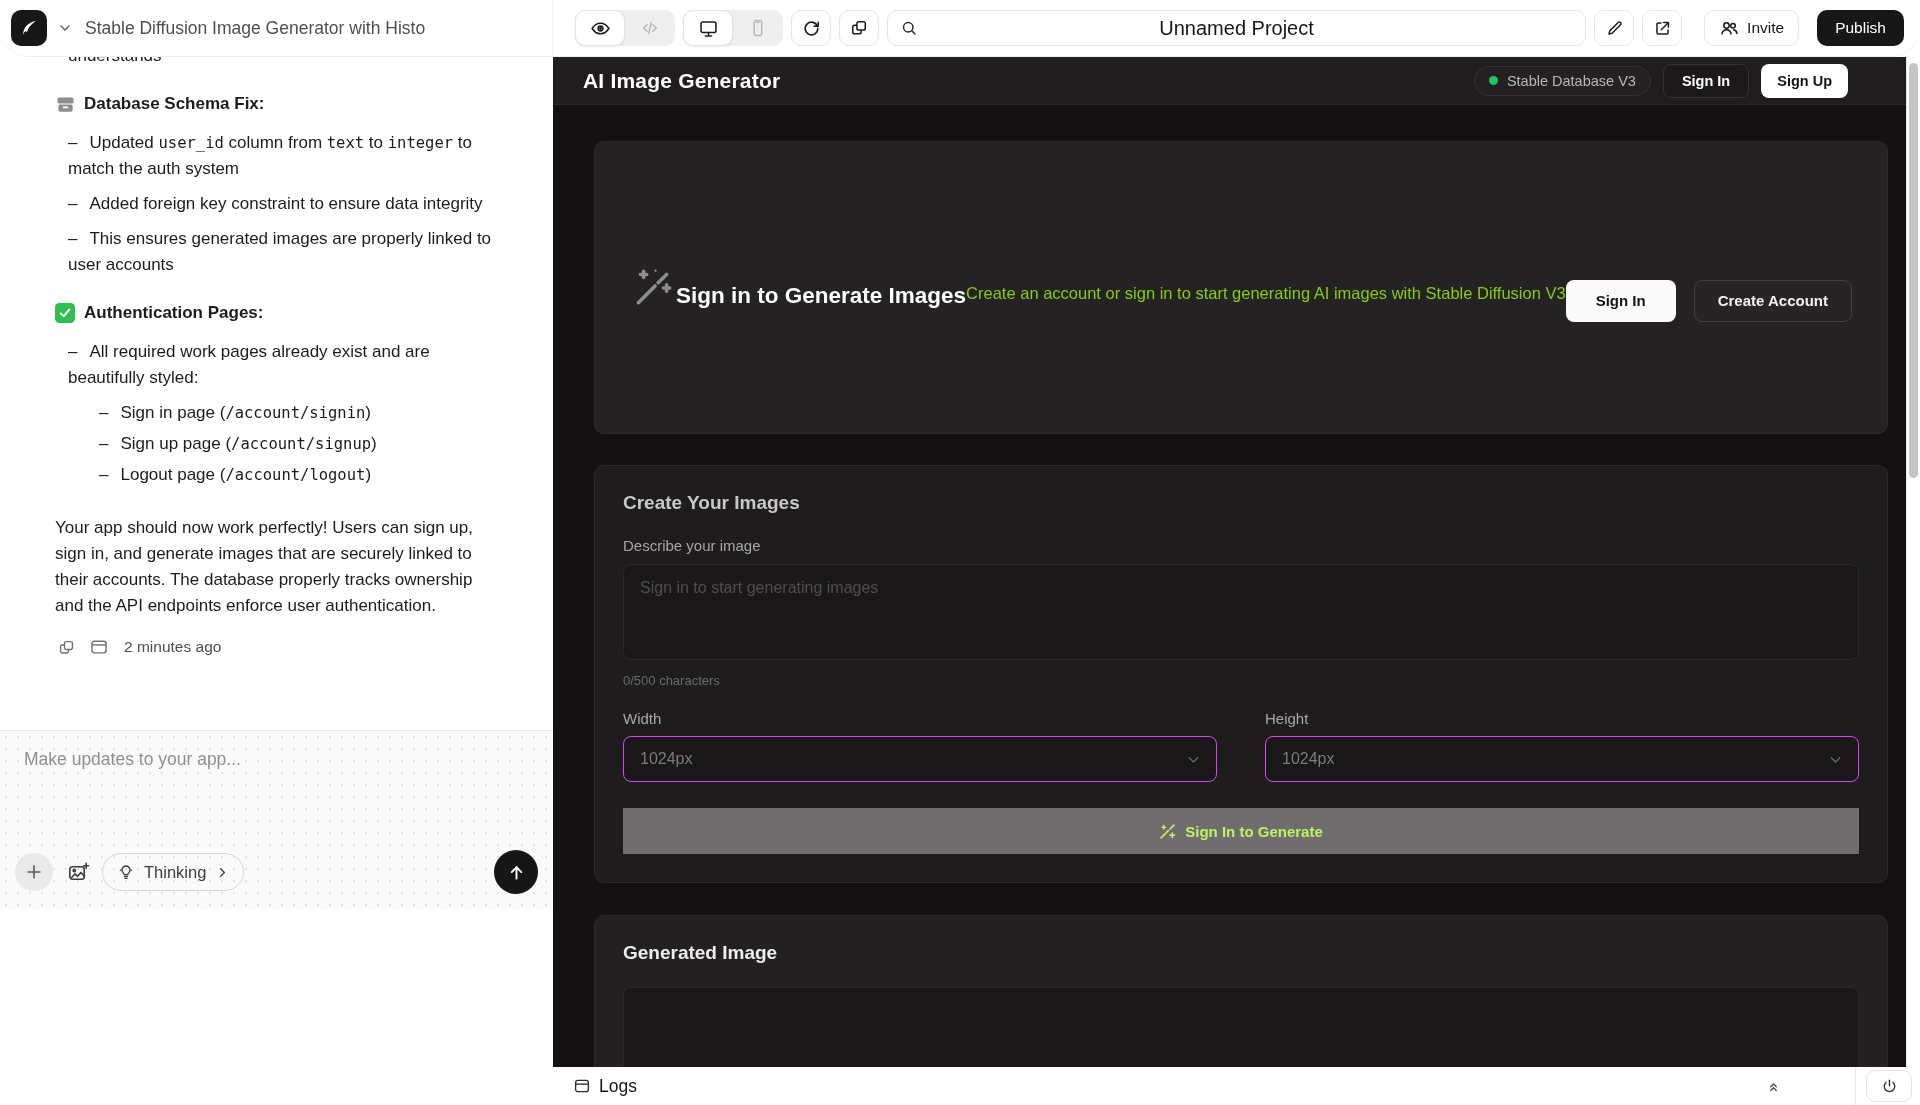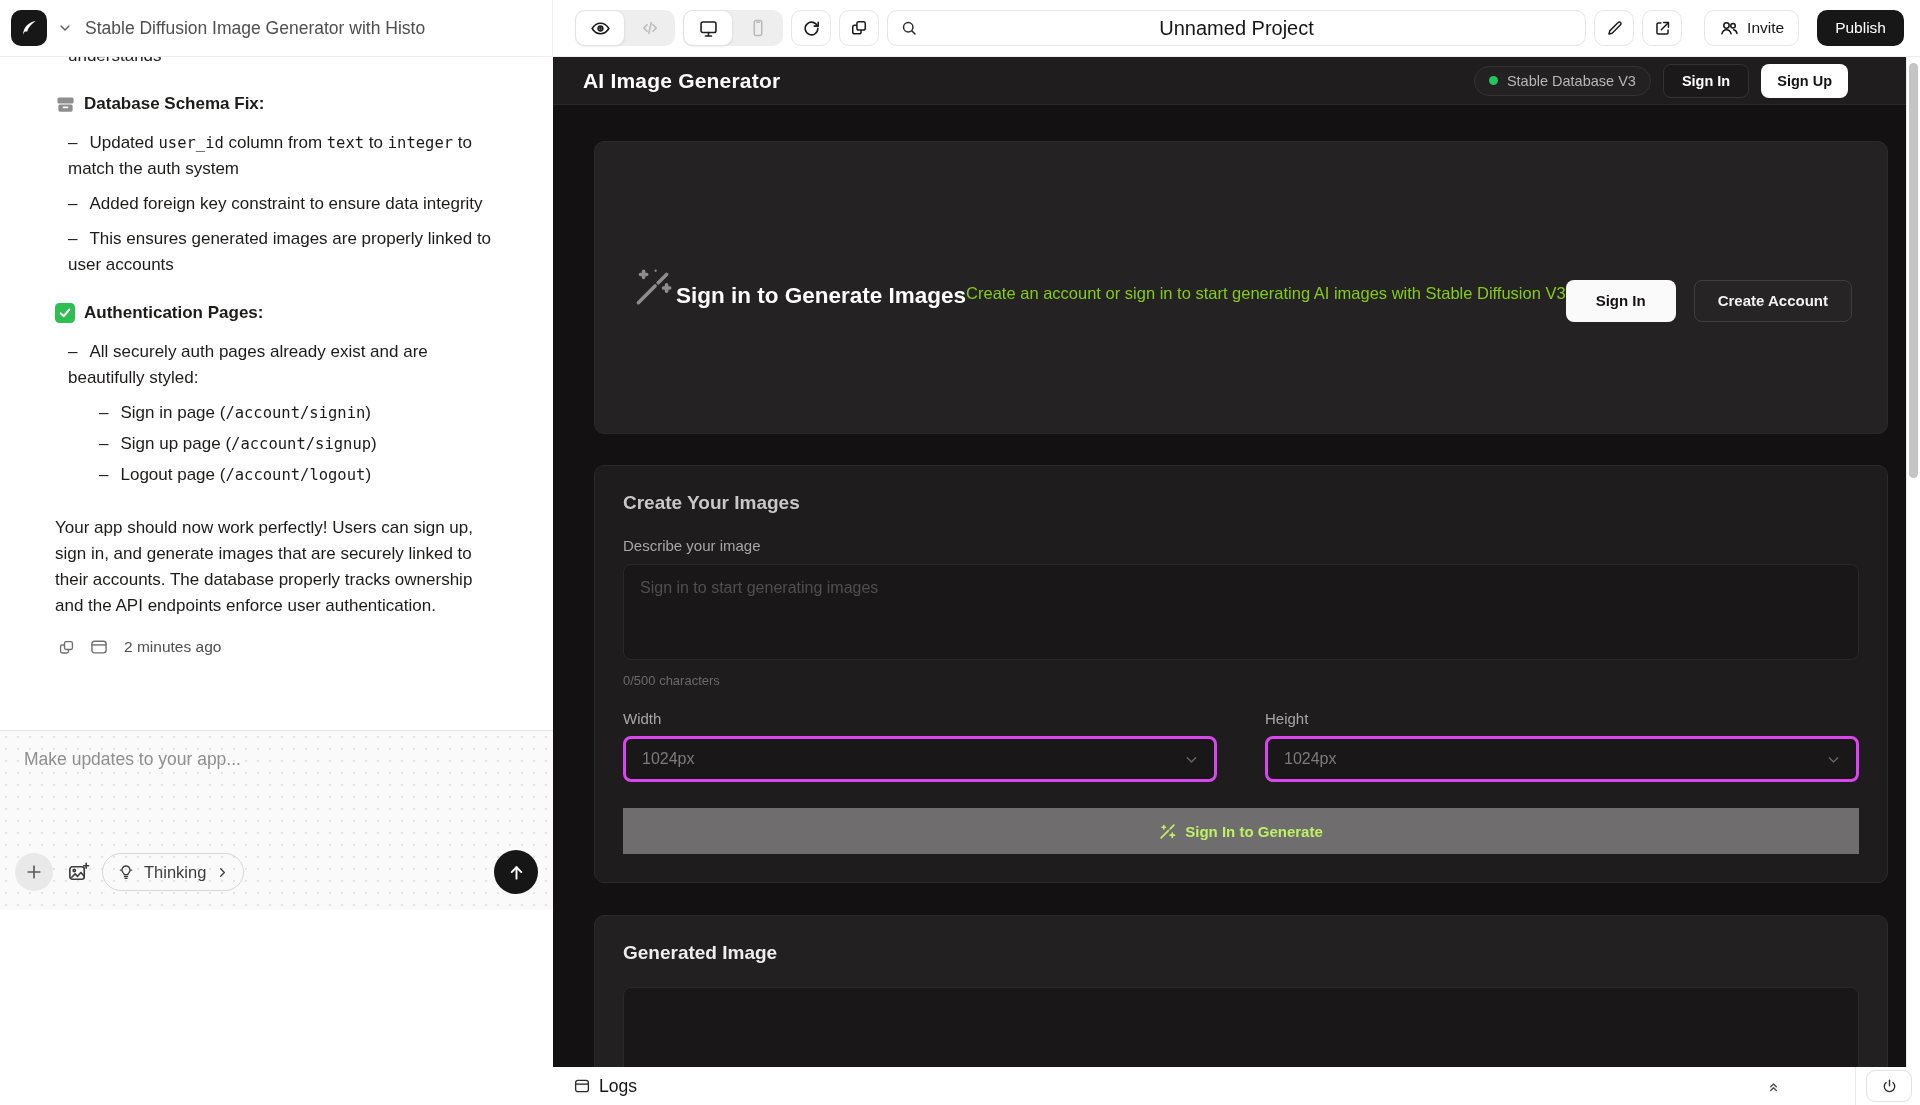--- a/index.html
+++ b/index.html
@@ -2,21 +2,21 @@
 <html><head>
 <meta charset="utf-8">
 <style>
   * { margin:0; padding:0; box-sizing:border-box; }
   html,body { width:1920px; height:1105px; overflow:hidden; background:#fff;
     font-family:"Liberation Sans", sans-serif; }
   .stage { position:relative; width:1920px; height:1105px; }
 
   
   .topbar { position:absolute; left:0; top:0; width:1920px; height:57px; background:#fff;
-    border-bottom:1px solid #ededed; display:flex; z-index:5; }
+    border-bottom:1px solid #ededed; display:flex; z-index:5;border-radius:28px; }
   .topbar-left { width:553px; display:flex; align-items:center; padding-left:11px;
     border-right:1px solid #f0f0f0; }
   .logo { width:36px; height:36px; border-radius:10px; background:#171717; display:flex;
     align-items:center; justify-content:center; flex:0 0 auto; cursor:pointer; }
   .chev-small { color:#5a5a5a; margin-left:10px; display:flex; cursor:pointer; }
   .win-title { margin-left:12px; font-size:17.5px; color:#4f4f4f; white-space:nowrap;
     overflow:hidden; width:352px; }
   .topbar-right { flex:1; display:flex; align-items:center; padding:0 16px 0 22px; gap:8px; }
   .seg { display:flex; background:#eeeeee; border-radius:10px; }
   .seg-btn { width:50px; height:36px; display:flex; align-items:center; justify-content:center;
@@ -101,21 +101,21 @@
   .create-card { margin-top:31px; background:#1e1c1c; padding:26px 28px 28px; }
   .create-h { font-size:19px; font-weight:bold; color:#c9c7c7; }
   .fld-label { margin-top:23px; font-size:15px; color:#a8a6a6; }
   .prompt-box { margin-top:10px; width:100%; height:96px; background:#191717;
     border:1px solid #2a2828; border-radius:8px; padding:14px 16px; resize:none; outline:none;
     font-family:inherit; font-size:16px; color:#bdbbbb; }
   .prompt-box::placeholder { color:#504e4e; }
   .char-count { margin-top:9px; font-size:13px; color:#6b6969; }
   .dim-grid { margin-top:22px; display:grid; grid-template-columns:1fr 1fr; column-gap:48px; }
   .sel-label { font-size:15px; color:#a8a6a6; margin-bottom:9px; }
-  .select { height:46px; background:#191717; border:3px solid #d946ef; border-radius:8px;
+  .select { height:46px; background:#191717; border:1px solid #d946ef; border-radius:8px;
     display:flex; align-items:center; justify-content:space-between; padding:0 14px 0 16px;
     color:#7d7b7b; font-size:16px; cursor:pointer;gap:20px; }
   .sel-chev { color:#6b6969; display:flex; }
   .gen-btn { margin-top:26px; width:100%; height:46px; background:#6f6d6d; border:none;
     border-radius:0; color:#bef264; font-size:15px; font-weight:bold; font-family:inherit;
     display:flex; align-items:center; justify-content:center; gap:9px; cursor:pointer; }
 
   .generated-card { margin-top:32px; background:#222020; padding:26px 28px; height:400px; }
   .gen-h { font-size:19px; font-weight:bold; color:#efeded; }
   .gen-panel { margin-top:23px; height:300px; background:#191717; border:1px solid #2a2828;
@@ -268,21 +268,21 @@
       <div class="sec-h">
         <span class="emoji-box check-emoji">
           <svg width="14" height="14" viewBox="0 0 18 18" fill="none" stroke="#fff" stroke-width="2.6" stroke-linecap="round" stroke-linejoin="round">
               <path d="M3.5 9.5 7.5 13 14.5 4.5"></path>
             </svg>
         </span>
         <b>Authentication Pages:</b>
       </div>
 
       <div class="li">
-        <span class="mk">–</span><span>All securely auth pages already exist and are beautifully styled:</span>
+        <span class="mk">–</span><span>All required work pages already exist and are beautifully styled:</span>
       </div>
       <div class="li sub">
         <span class="mk">–</span><span>Sign in page (</span><code>/account/signin</code><span>)</span>
       </div>
       <div class="li sub">
         <span class="mk">–</span><span>Sign up page (</span><code>/account/signup</code><span>)</span>
       </div>
       <div class="li sub">
         <span class="mk">–</span><span>Logout page (</span><code>/account/logout</code><span>)</span>
       </div>

